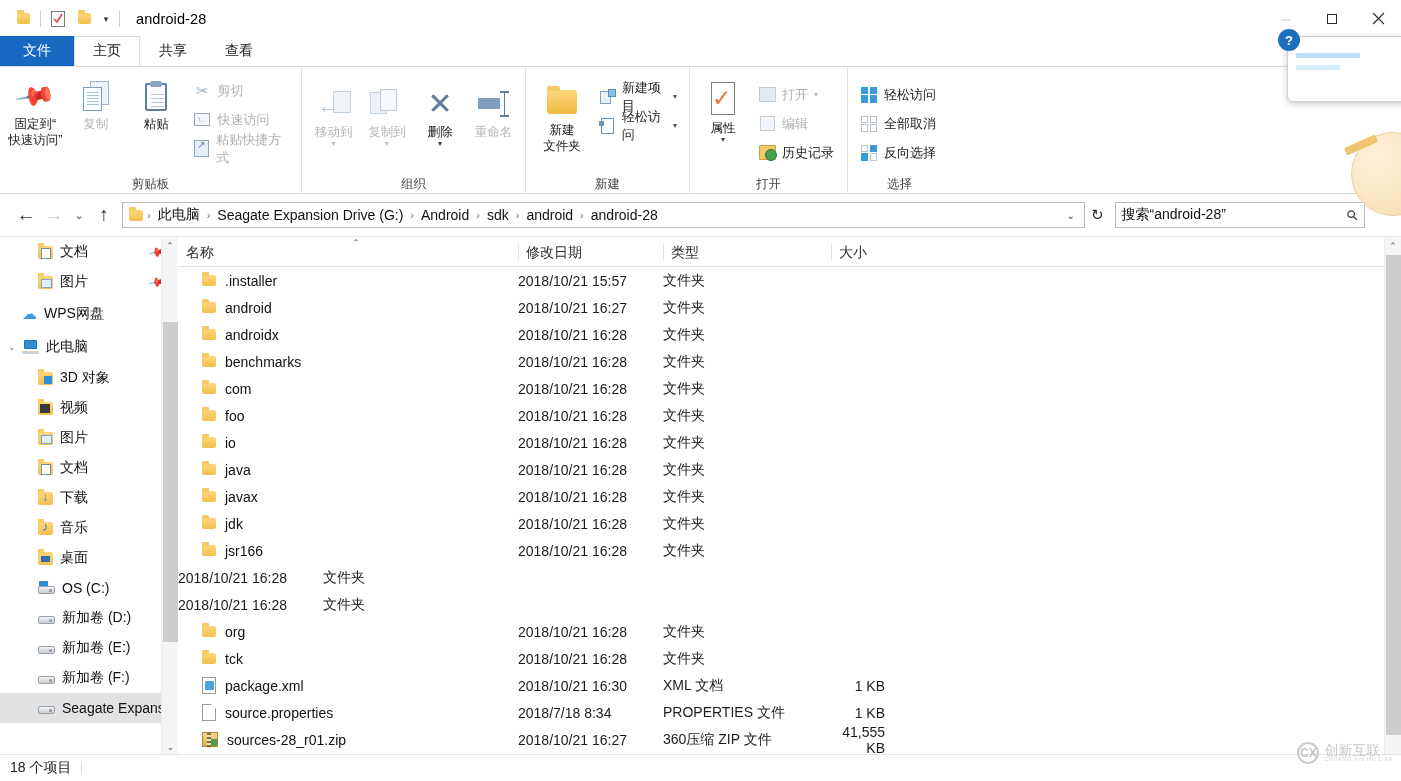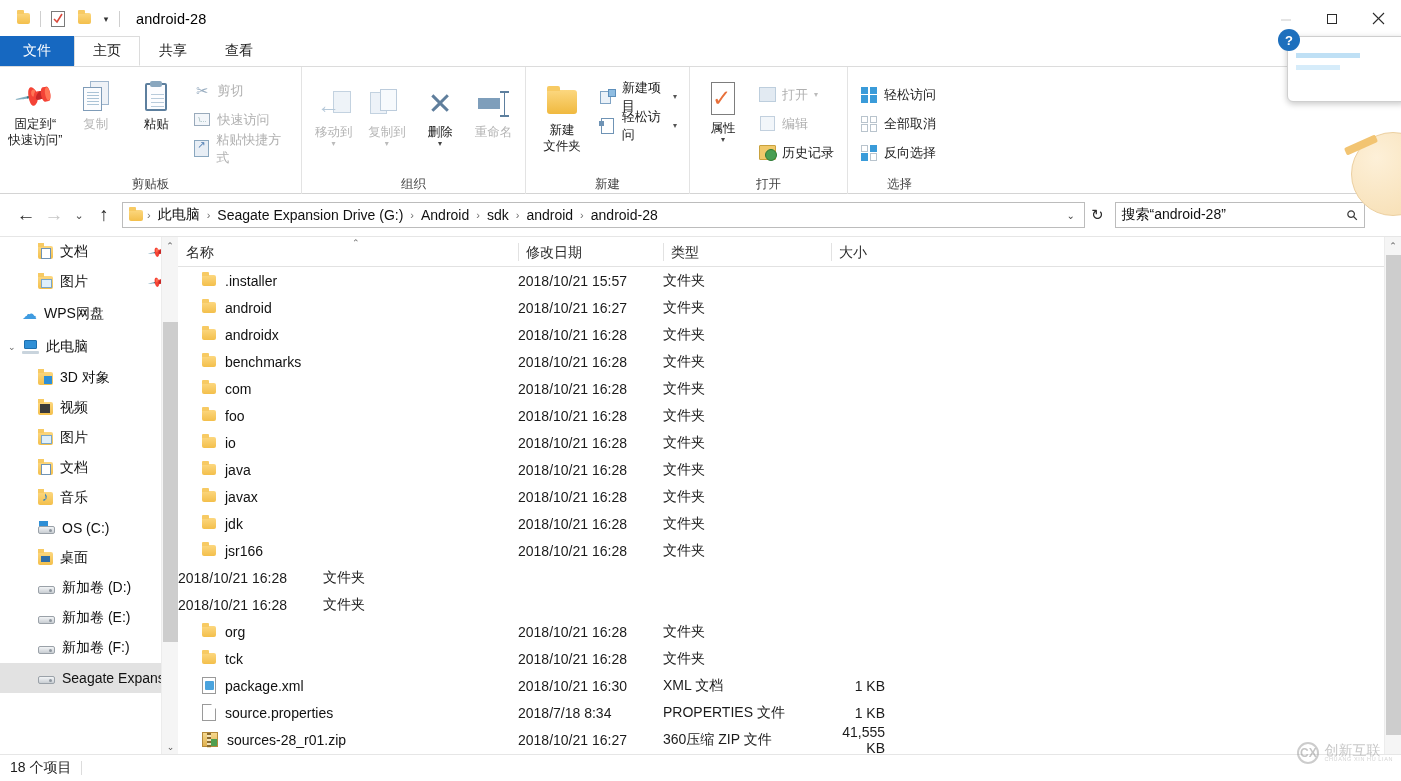--- a/index.html
+++ b/index.html
@@ -677,33 +677,37 @@
         </div>
         <div class="navitem">
           <span class="ic-pic"></span>
           <span class="txt">图片</span>
         </div>
         <div class="navitem">
           <span class="ic-doc"></span>
           <span class="txt">文档</span>
         </div>
         <div class="navitem">
+          <span class="ic-dl"></span>
+          <span class="txt">下载</span>
+        </div>
+        <div class="navitem">
           <span class="ic-music"></span>
           <span class="txt">音乐</span>
+        </div>
+        <div class="navitem">
+          <span class="ic-desk"></span>
+          <span class="txt">桌面</span>
         </div>
         <div class="navitem">
           <span class="ic-drive os">
               <i class="win"></i>
               <i class="d"></i>
             </span>
           <span class="txt">OS (C:)</span>
-        </div>
-        <div class="navitem">
-          <span class="ic-desk"></span>
-          <span class="txt">桌面</span>
         </div>
         <div class="navitem">
           <span class="ic-drive">
               <i class="d"></i>
             </span>
           <span class="txt">新加卷 (D:)</span>
         </div>
         <div class="navitem">
           <span class="ic-drive">
               <i class="d"></i>

